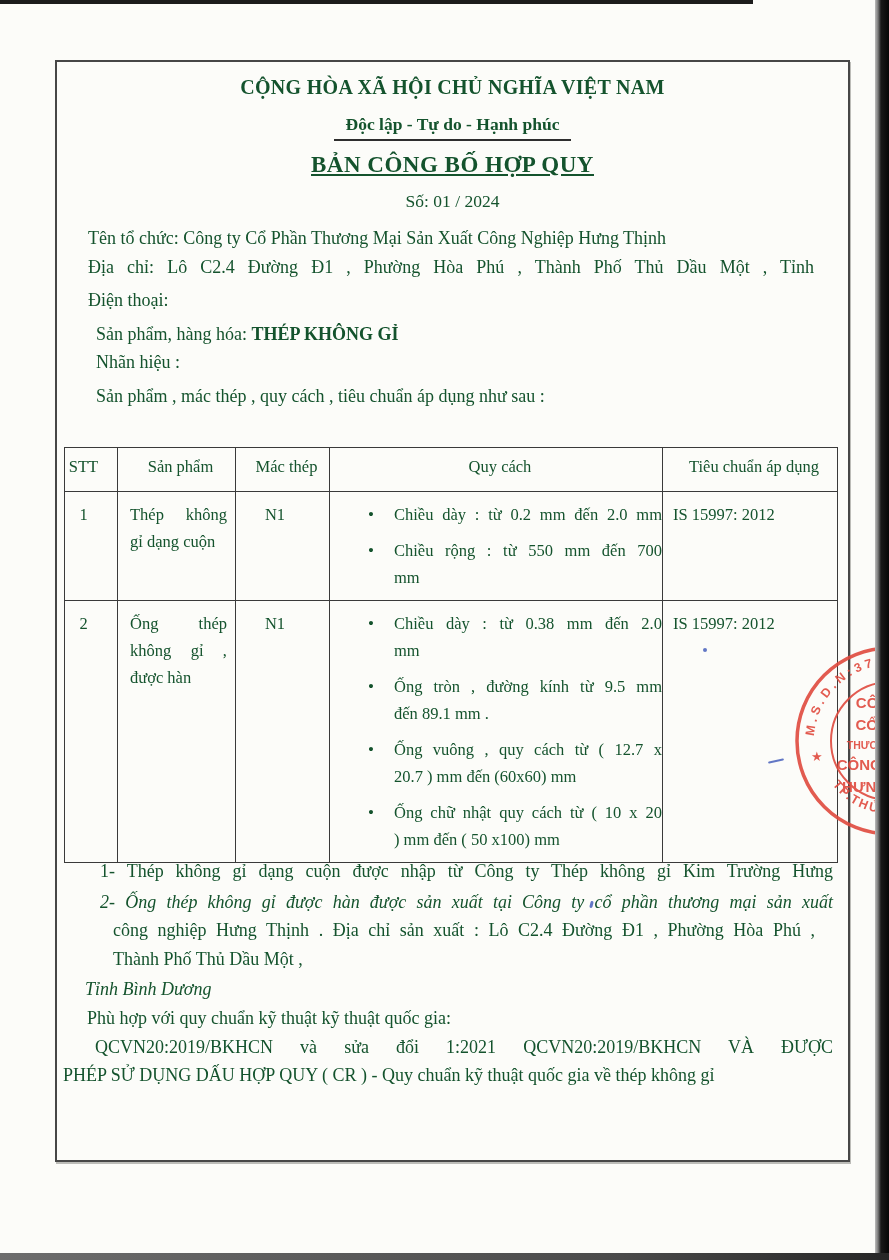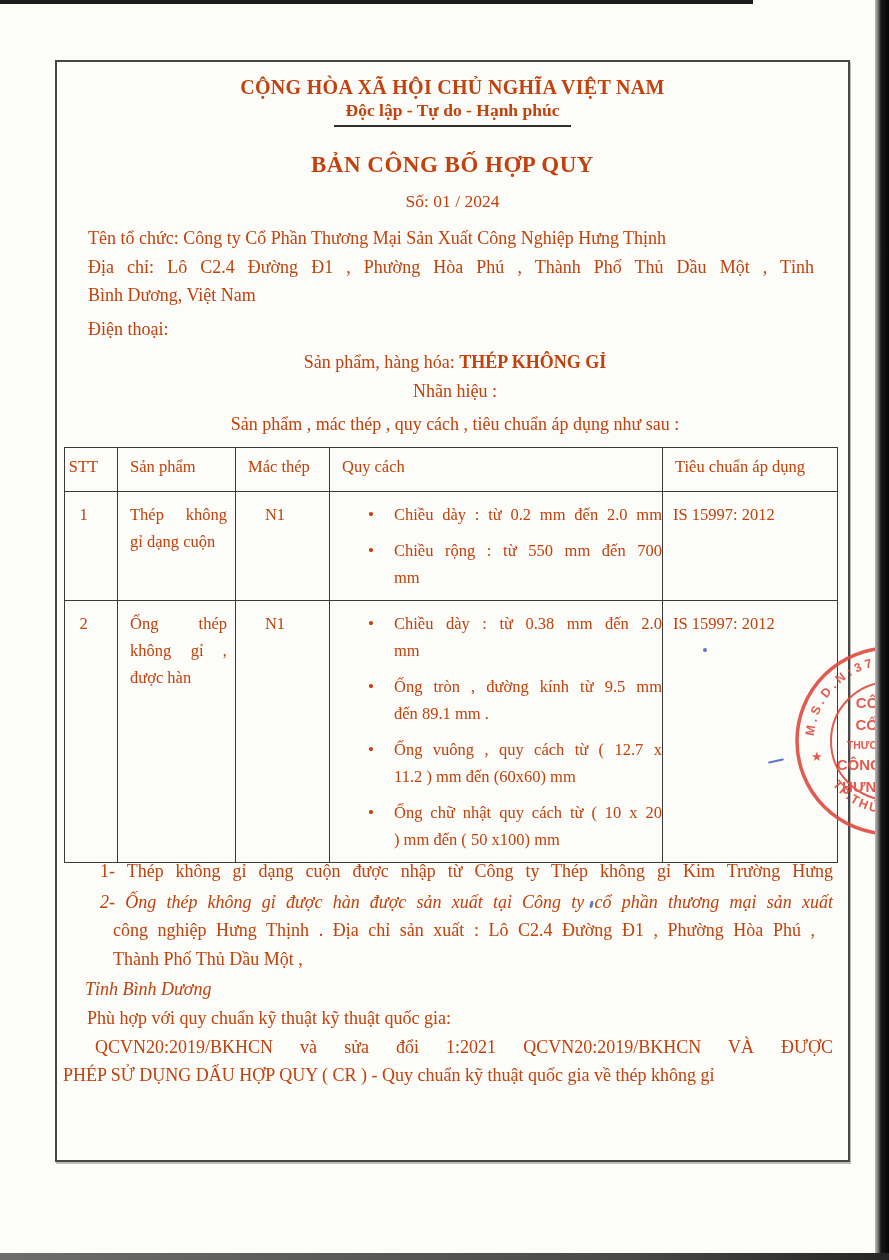--- a/index.html
+++ b/index.html
@@ -1,49 +1,49 @@
 <!DOCTYPE html>
 <html><head>
 <meta charset="utf-8">
 <style>
   html,body{margin:0;padding:0;background:#e8e8e4;}
   .screen{
     position:relative;width:889px;height:1260px;overflow:hidden;
     background:#fcfcf9;
     font-family:"Liberation Serif","DejaVu Serif",serif;
-    color:#c2410c;
+    color:#14532d;
   }
   
   .band-top{position:absolute;left:0;top:0;width:753px;height:4px;background:#1c1c1c;z-index:10;}
   .band-right{position:absolute;right:0;top:0;width:14px;height:1260px;z-index:10;
     background:linear-gradient(to right,#bdbdbd 0,#7a7a7a 3px,#181818 6px,#060606 100%);}
   .band-bottom{position:absolute;left:0;bottom:0;width:889px;height:7px;z-index:10;
     background:linear-gradient(to right,#6d6d6d,#4a4a4a 70%,#262626);}
   
   .frame{position:absolute;left:55px;top:60px;width:791px;height:1098px;
     border:2px solid #474747;box-shadow:1px 2px 0 #bcbcb8;}
   
   .hdr{position:absolute;left:55px;width:795px;text-align:center;}
   .motto1{top:76px;font-size:20px;font-weight:bold;letter-spacing:.3px;}
-  .motto2wrap{top:100px;}
+  .motto2wrap{top:114px;}
   .motto2{display:inline-block;font-size:17.5px;font-weight:bold;
     border-bottom:2px solid #2e2e2e;padding:0 12px 4px 12px;}
-  .title{top:152px;font-size:23px;font-weight:bold;letter-spacing:.5px;}
+  .title{top:152px;font-size:23px;font-weight:bold;letter-spacing:.5px;text-decoration:underline;}
   .docnum{top:191px;font-size:17.5px;text-align:center;}
   
   .info{position:absolute;left:88px;top:224px;width:726px;font-size:18px;line-height:28.5px;}
-  .info .ind{margin-left:8px;text-align:center;}
+  .info .ind{margin-left:8px;}
   .bold{font-weight:bold;}
   .j{text-align:justify;text-align-last:justify;}
   .mt6{margin-top:5px;}
   
   .tblwrap{position:absolute;left:64px;top:447px;}
   table{border-collapse:collapse;table-layout:fixed;width:773px;font-size:16.5px;line-height:27px;}
   td,th{border:1.6px solid #3a3a3a;vertical-align:top;font-weight:normal;text-align:left;padding:0;}
-  .h-row th{height:34px;padding:5px 4px 4px 12px;}
+  .h-row th{height:34px;padding:5px 4px 4px 12px;text-align:center;}
   th.c,td.c{text-align:center;padding-left:0;padding-right:15px;}
   .r1 td{height:94px;}
   .r2 td{height:234px;}
   td.pad{padding:9px 8px 0 12px;}
   td.num,td.mark{padding-top:9px;}
   ul.specs{list-style:none;margin:9px 0 0 0;padding:0;}
   ul.specs li{position:relative;margin:0 0 9px 64px;width:268px;}
   ul.specs li::before{content:"•";position:absolute;left:-26px;top:0;font-size:17px;}
   .spc{padding:9px 6px 0 10px;}
   
@@ -76,21 +76,20 @@
   <div class="hdr motto1">CỘNG HÒA XÃ HỘI CHỦ NGHĨA VIỆT NAM</div>
   <div class="hdr motto2wrap">
     <span class="motto2">Độc lập - Tự do - Hạnh phúc</span>
   </div>
   <div class="hdr title">BẢN CÔNG BỐ HỢP QUY</div>
   <div class="hdr docnum">Số: 01 / 2024</div>
 
   <div class="info">
     <div>Tên tổ chức: Công ty Cổ Phần Thương Mại Sản Xuất Công Nghiệp Hưng Thịnh</div>
     <div class="j">Địa chỉ: Lô C2.4 Đường Đ1 , Phường Hòa Phú , Thành Phố Thủ Dầu Một , Tỉnh</div>
-    <div>Bình Dương, Việt Nam</div>
     <div class="mt6">Điện thoại:</div>
     <div class="ind mt6">
       <span>Sản phẩm, hàng hóa: </span><span class="bold">THÉP KHÔNG GỈ</span>
     </div>
     <div class="ind">Nhãn hiệu :</div>
     <div class="ind mt6">Sản phẩm , mác thép , quy cách , tiêu chuẩn áp dụng như sau :</div>
   </div>
 
   <div class="tblwrap">
     <table>
@@ -142,21 +141,21 @@
             <li>
               <div class="j">Chiều dày : từ 0.38 mm đến 2.0</div>
               <div>mm</div>
             </li>
             <li>
               <div class="j">Ống tròn , đường kính từ 9.5 mm</div>
               <div>đến 89.1 mm .</div>
             </li>
             <li>
               <div class="j">Ống vuông , quy cách từ ( 12.7 x</div>
-              <div>11.2 ) mm đến (60x60) mm</div>
+              <div>20.7 ) mm đến (60x60) mm</div>
             </li>
             <li>
               <div class="j">Ống chữ nhật quy cách từ ( 10 x 20</div>
               <div>) mm đến ( 50 x100) mm</div>
             </li>
           </ul>
         </td>
         <td class="spc">IS 15997: 2012</td>
       </tr>
     </tbody>

